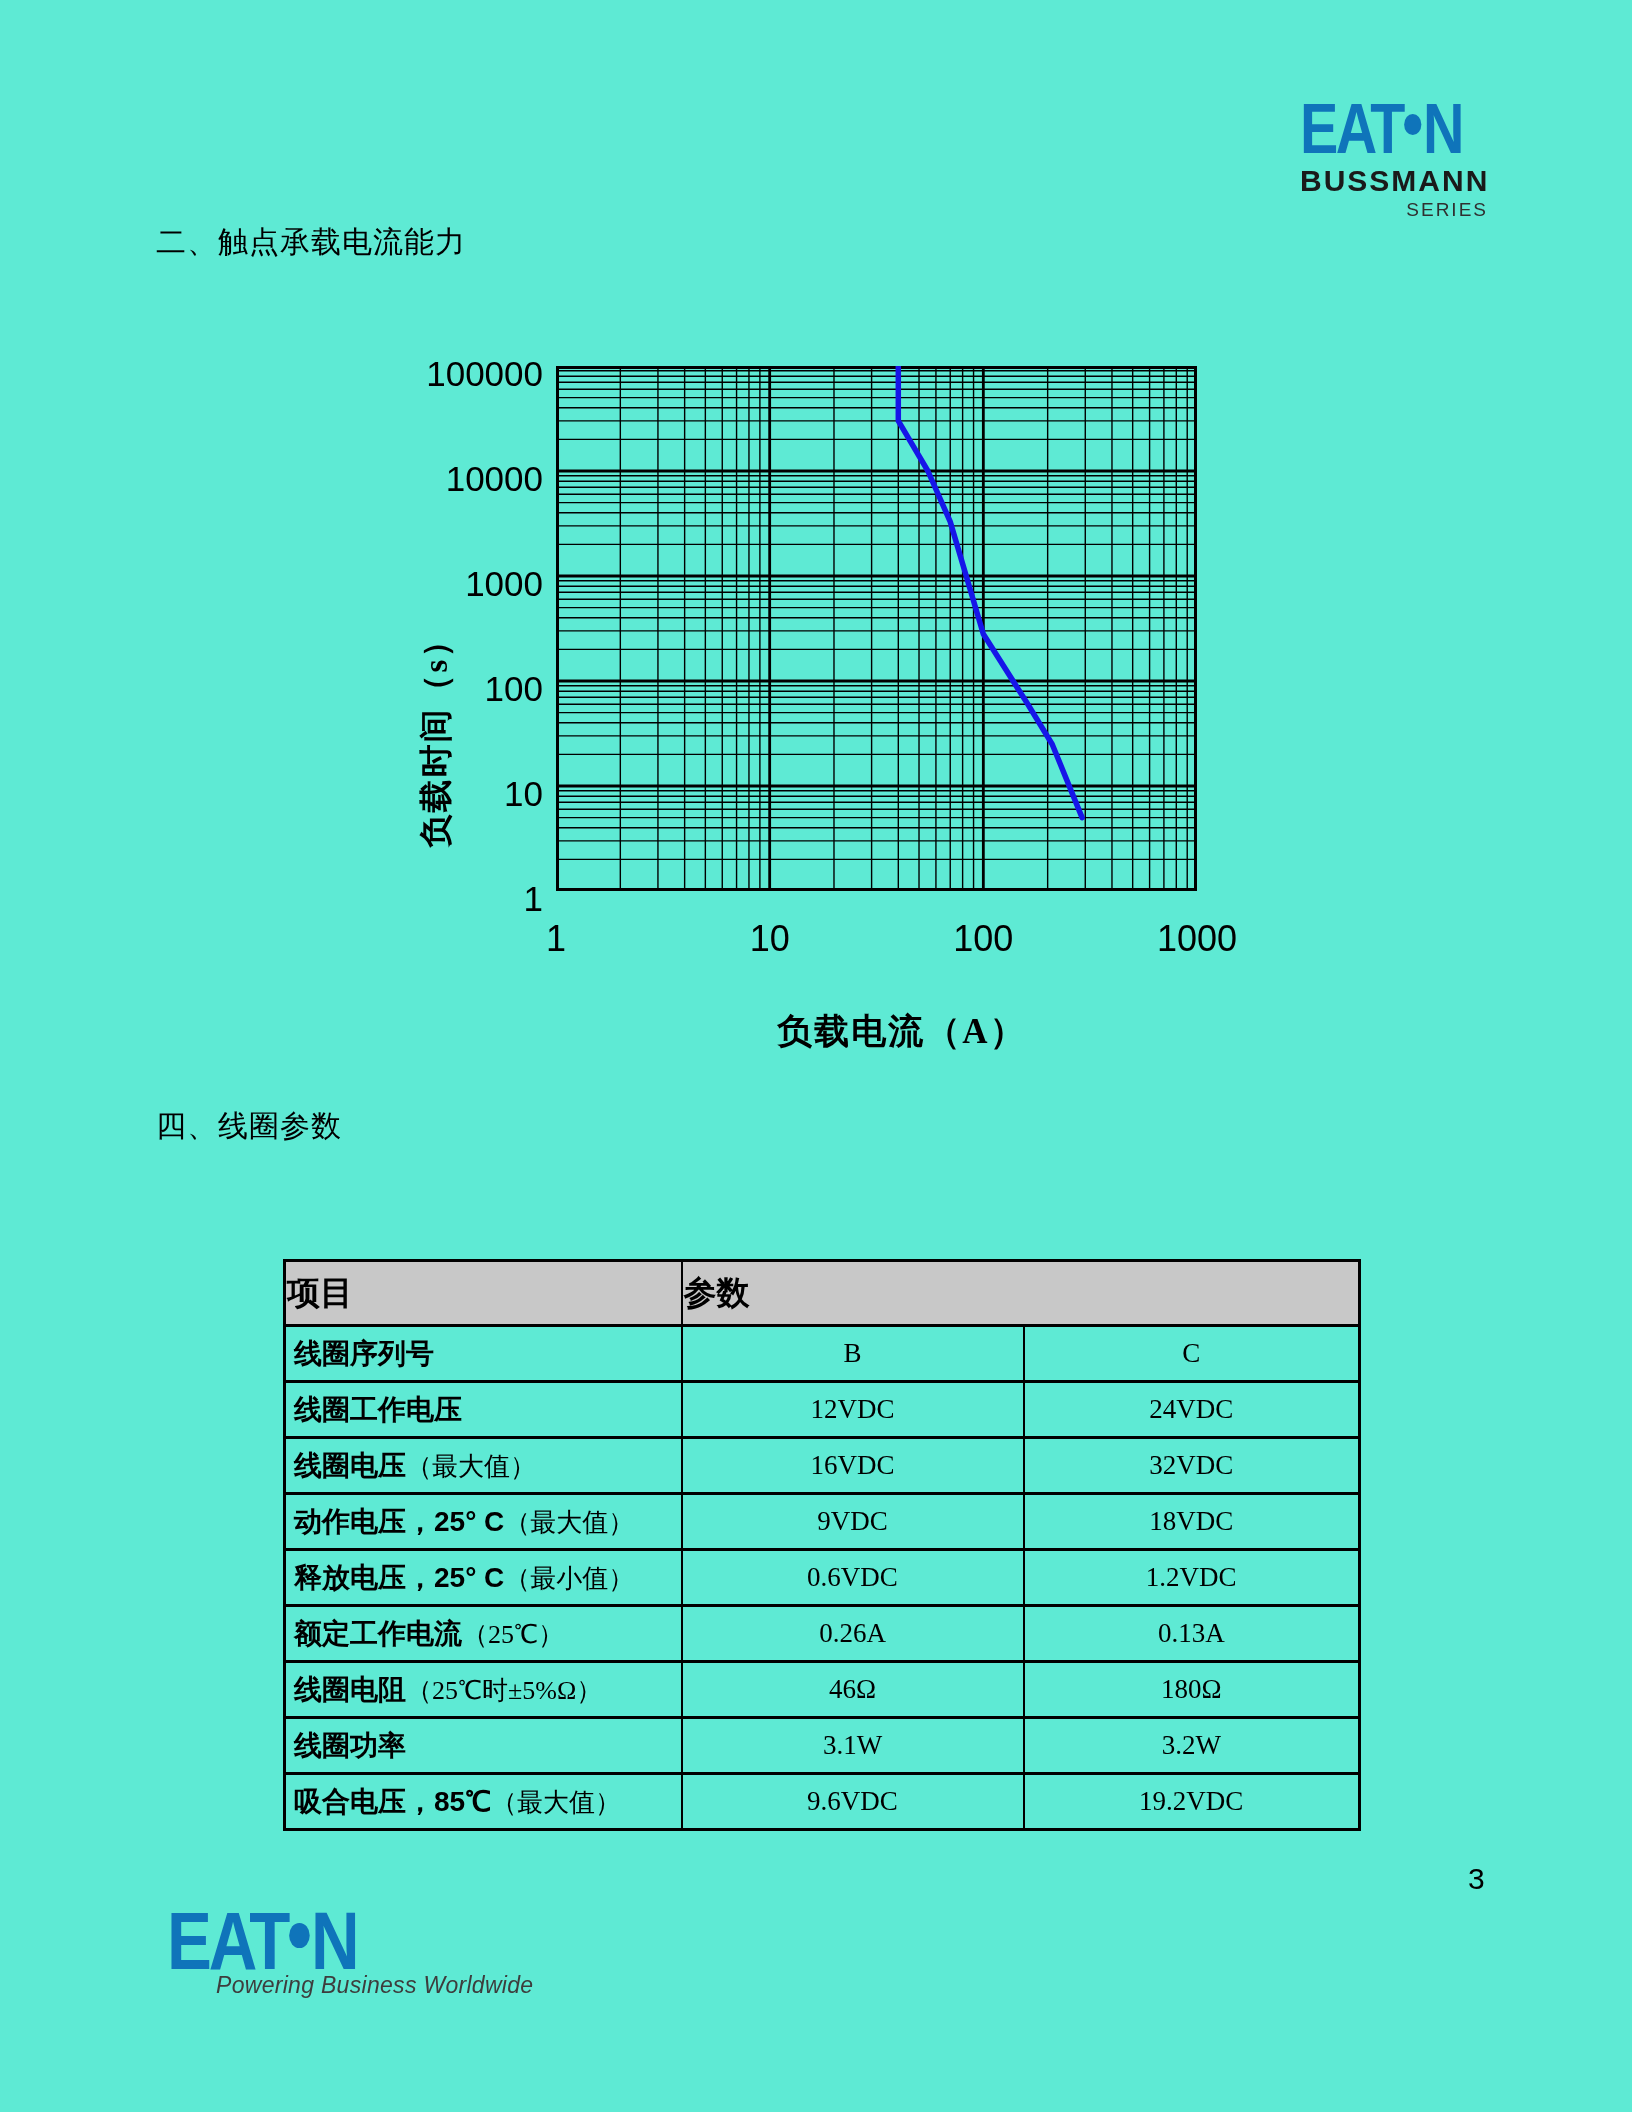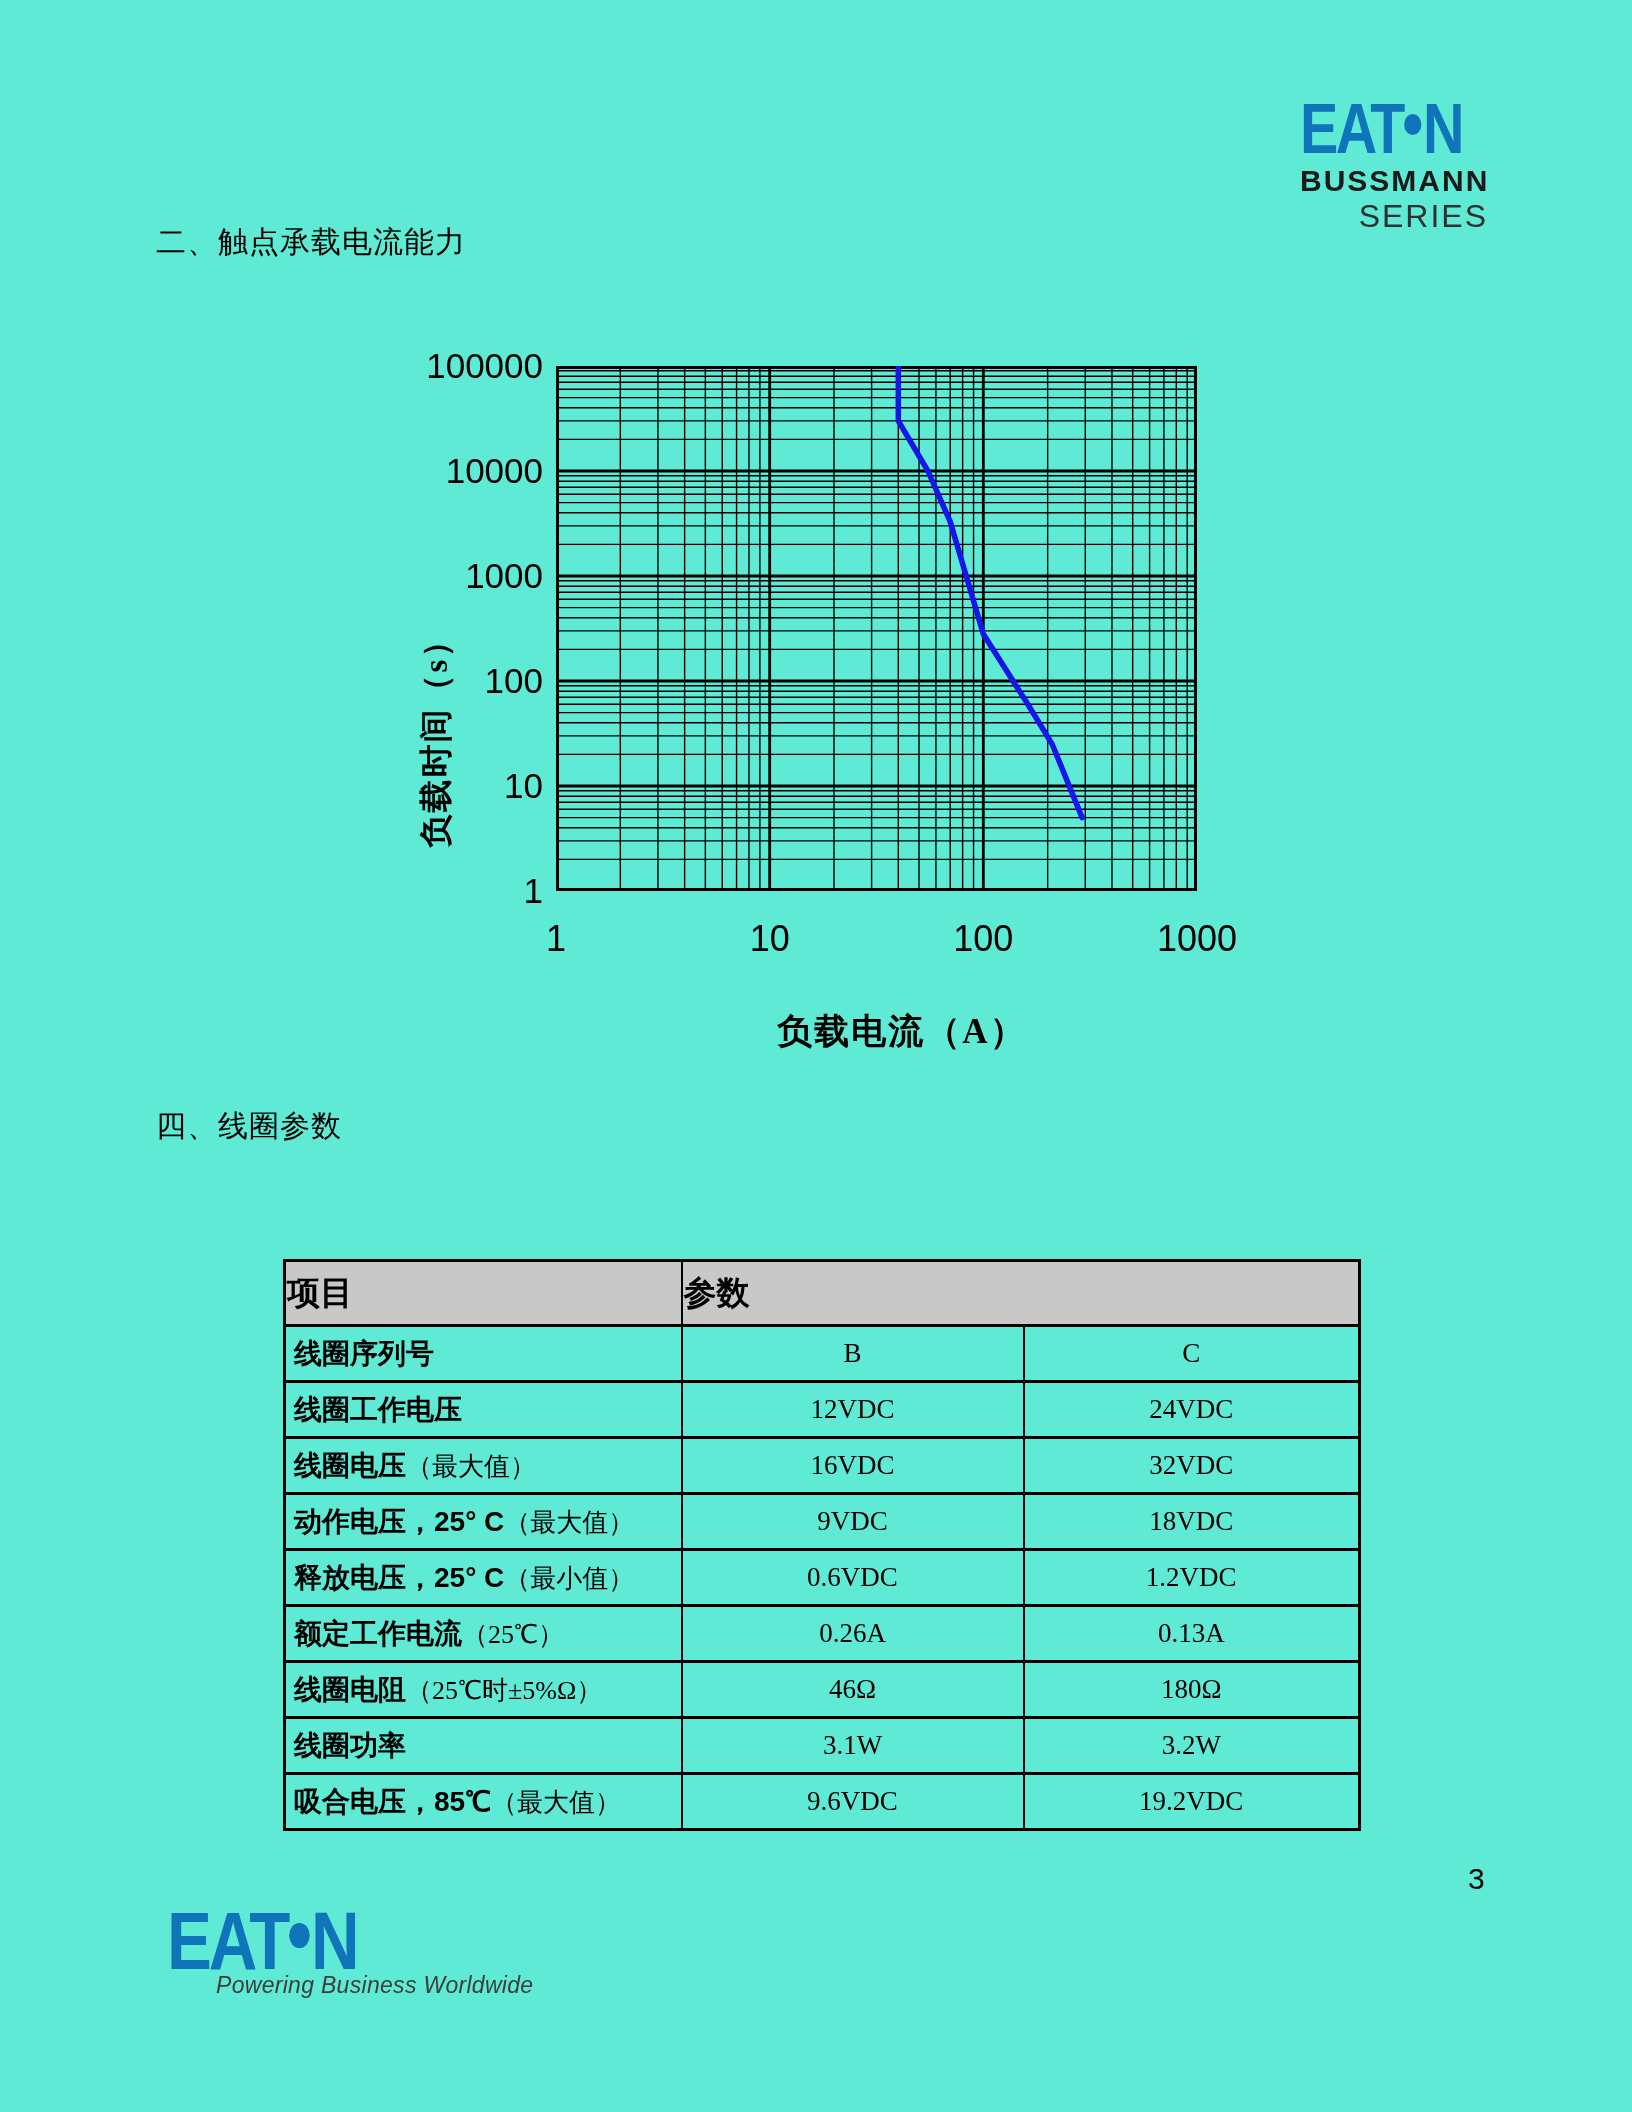--- a/index.html
+++ b/index.html
@@ -11,34 +11,34 @@
   .eaton{color:var(--brand-blue,#0F74BA);font-family:"Liberation Sans",sans-serif;
          font-weight:900;letter-spacing:-0.045em;white-space:nowrap;line-height:1;
          transform:scaleX(0.82);transform-origin:0 50%;}
   #logo-top-wordmark{left:1300px;top:94px;font-size:70px;}
   #logo-bottom-wordmark{left:167px;top:1900px;font-size:82px;}
   .dot{display:inline-block;width:0.30em;height:0.30em;border-radius:50%;
        background:currentColor;vertical-align:0.26em;margin:0 0.025em;}
   #logo-bussmann{left:1300px;top:166px;width:190px;font-family:"Liberation Sans",sans-serif;
       font-weight:700;font-size:30px;letter-spacing:2px;color:#1a1a1a;line-height:1;}
   #logo-series{left:1300px;top:200px;width:188px;text-align:right;font-family:"Liberation Sans",sans-serif;
-      font-weight:400;font-size:32px;letter-spacing:2px;color:#303030;line-height:1;}
+      font-weight:400;font-size:19px;letter-spacing:2px;color:#303030;line-height:1;}
   #footer-tagline{left:216px;top:1972px;font-family:"Liberation Sans",sans-serif;
       font-style:italic;font-size:23px;color:#3d3d3d;letter-spacing:0.3px;}
 
   
   .h1{font-size:30px;letter-spacing:1px;line-height:36px;}
   #section1-title{left:156px;top:224px;}
   #section2-title{left:156px;top:1108px;}
   #table-caption{left:283px;top:1190px;width:1075px;text-align:center;font-size:28px;}
 
   
   #chart-svg{left:556px;top:366px;}
   .ytick{position:absolute;right:1089px;text-align:right;font-family:"Liberation Sans",sans-serif;
-         font-size:35px;line-height:36px;color:#000;white-space:nowrap;}
+         font-size:35px;line-height:36px;color:#000;white-space:nowrap;margin-top:8px;}
   .xtick{position:absolute;transform:translateX(-50%);top:920px;font-family:"Liberation Sans",sans-serif;
          font-size:36px;line-height:38px;color:#000;white-space:nowrap;}
   #chart-ylabel{left:436px;top:735px;transform:translate(-50%,-50%) rotate(-90deg);
          font-weight:700;font-size:33px;white-space:nowrap;letter-spacing:2px;}
   #chart-xlabel{left:902px;top:1008px;transform:translateX(-50%);
          font-weight:700;font-size:35px;white-space:nowrap;letter-spacing:2px;}
 
   
   #coil-table{position:absolute;left:283px;top:1259px;width:1075px;
       border-collapse:collapse;table-layout:fixed;border:3px solid #000;}

